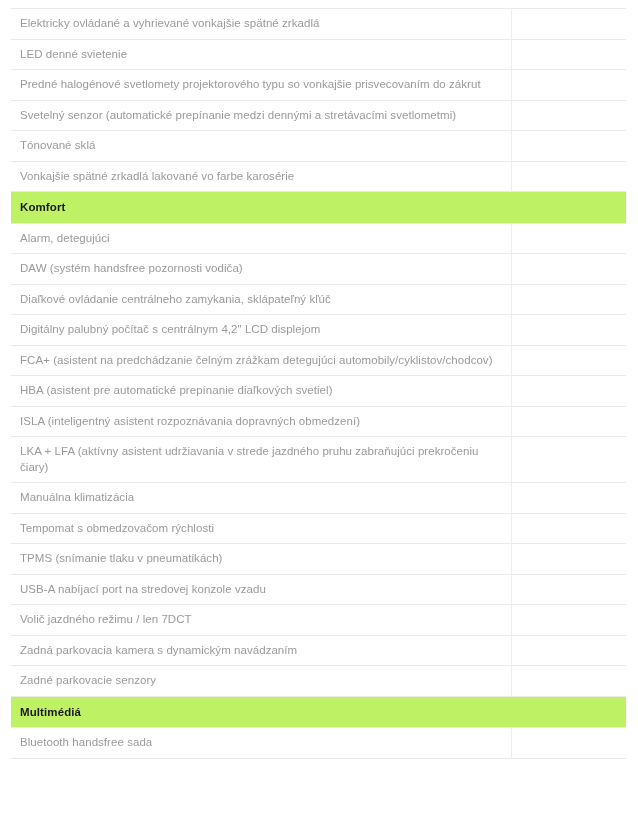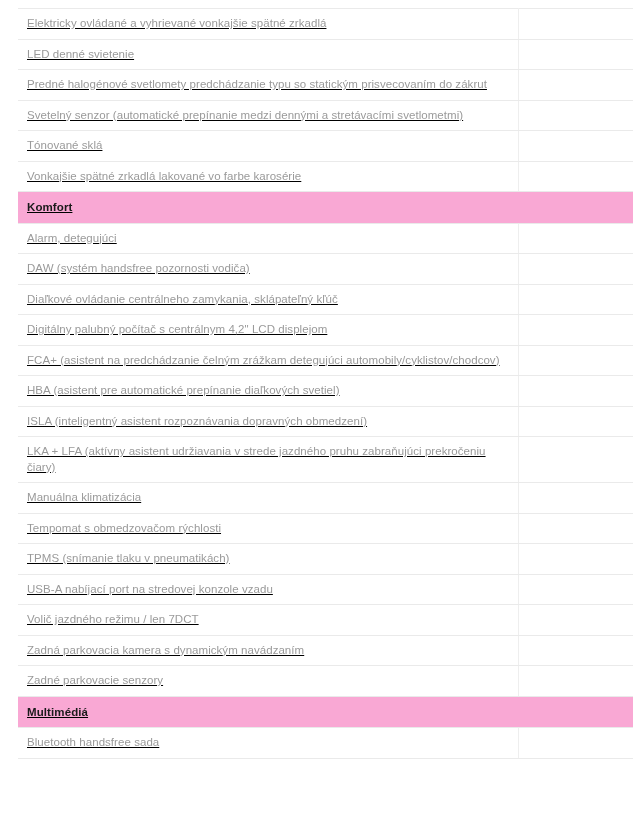--- a/index.html
+++ b/index.html
@@ -11,24 +11,23 @@
   body {
     width: 638px;
     height: 818px;
     overflow: hidden;
     font-family: "Liberation Sans", sans-serif;
     -webkit-font-smoothing: antialiased;
   }
 
   #spec-table-wrap {
     position: absolute;
-    left: 18px;
+    left: 11px;
     top: 8px;
     width: 615px;
-    text-decoration: underline;
   }
 
   table.spec-table {
     width: 615px;
     border-collapse: collapse;
     table-layout: fixed;
   }
 
   table.spec-table col.c-feature { width: 500px; }
   table.spec-table col.c-value   { width: 115px; }
@@ -66,21 +65,21 @@
   
   tr.section-row > td.section-cell {
     border-top: 1px solid #d6d6d6;
     border-bottom: 1px solid #eaeaea;
     padding: 8px 10px 7px 9px;
     font-size: 11.5px;
     line-height: 15.5px;
     font-weight: bold;
     color: #1a1a1a;
     letter-spacing: 0.1px;
-    background: #f9a8d4;
+    background: #bef264;
   }
 </style>
 </head>
 <body>
 
 <div id="spec-table-wrap">
   <table class="spec-table">
     <colgroup>
       <col class="c-feature">
       <col class="c-value">
@@ -88,21 +87,21 @@
     <tbody id="spec-table-body">
         <tr class="feature-row first-row">
           <td class="feature-name">Elektricky ovládané a vyhrievané vonkajšie spätné zrkadlá</td>
           <td class="feature-value"></td>
         </tr>
         <tr class="feature-row">
           <td class="feature-name">LED denné svietenie</td>
           <td class="feature-value"></td>
         </tr>
         <tr class="feature-row">
-          <td class="feature-name">Predné halogénové svetlomety predchádzanie typu so statickým prisvecovaním do zákrut</td>
+          <td class="feature-name">Predné halogénové svetlomety projektorového typu so vonkajšie prisvecovaním do zákrut</td>
           <td class="feature-value"></td>
         </tr>
         <tr class="feature-row">
           <td class="feature-name">Svetelný senzor (automatické prepínanie medzi dennými a stretávacími svetlometmi)</td>
           <td class="feature-value"></td>
         </tr>
         <tr class="feature-row">
           <td class="feature-name">Tónované sklá</td>
           <td class="feature-value"></td>
         </tr>

